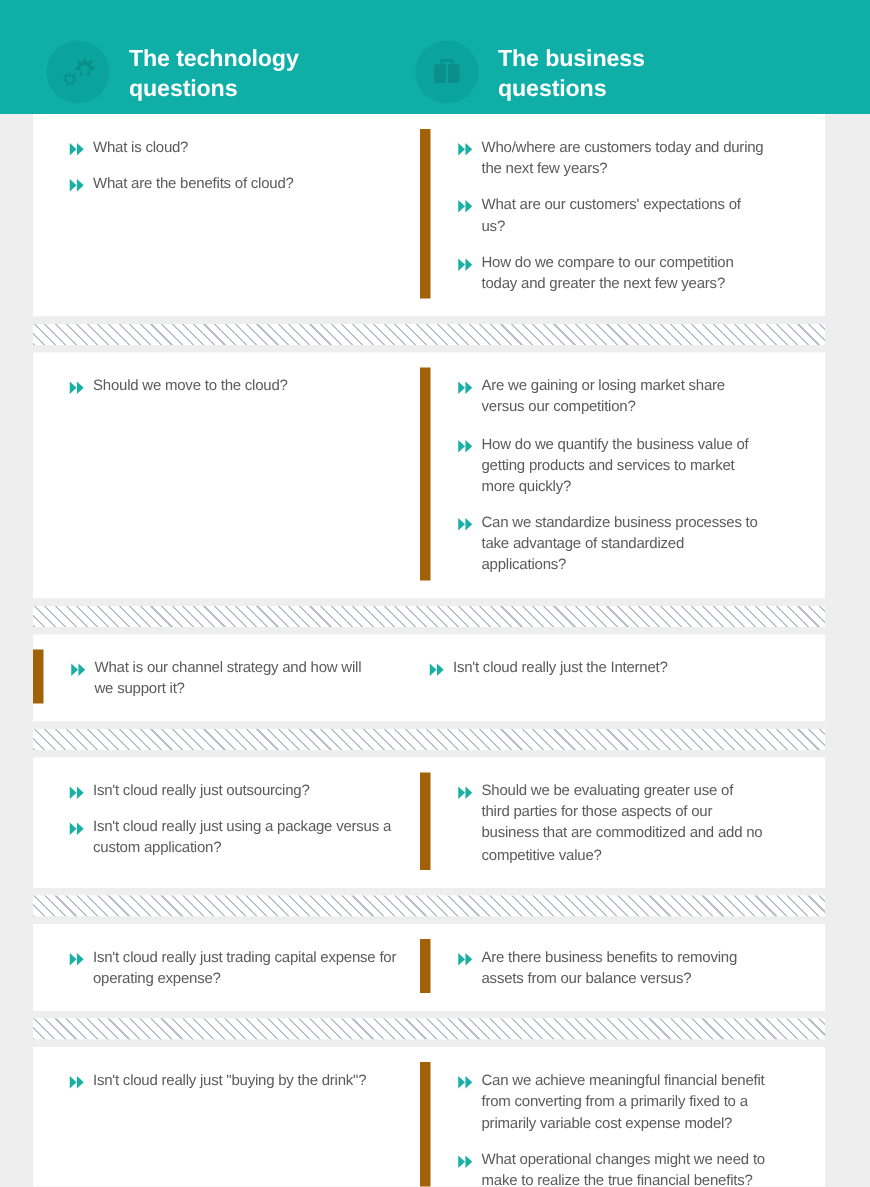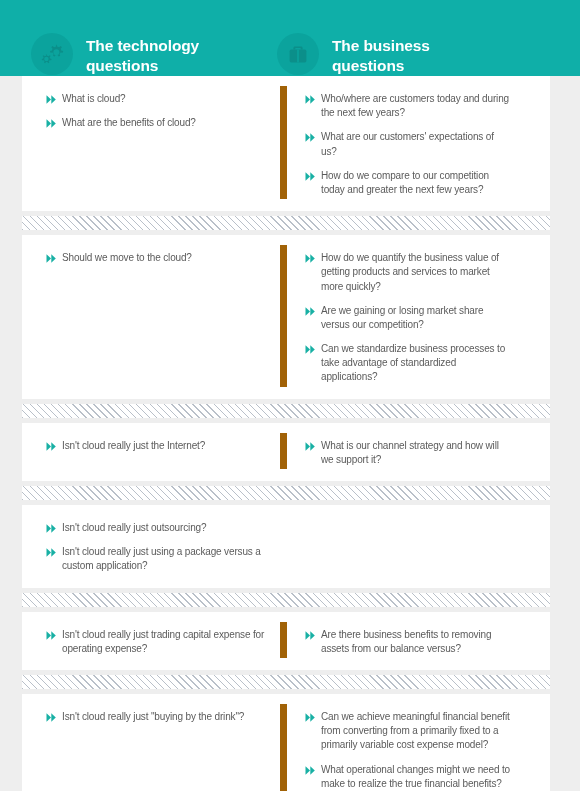--- a/index.html
+++ b/index.html
@@ -14,21 +14,21 @@
     overflow: hidden;
     position: relative;
   }
 
   
   .header-band {
     position: relative;
     height: 76px;
     background: #0fafa8;
     display: flex;
-    align-items: flex-end;
+    align-items: center;
     box-sizing: border-box;
     padding-top: 20px;
   }
   .header-col {
     display: flex;
     align-items: flex-start;
     box-sizing: border-box;
   }
   .header-col.tech { width: 272px; padding-left: 31px; }
   .header-col.biz  { width: 272px; padding-left: 5px; }
@@ -227,68 +227,68 @@
         </div>
       </div>
       <div class="col right">
         <div class="q-item">
           <span class="bullet">
             <svg width="11" height="11" viewBox="0 0 11 11" aria-hidden="true">
               <path d="M0.5 1.3 L5.0 5.5 L0.5 9.7 Z" fill="currentColor"></path>
               <path d="M5.3 1.3 L9.8 5.5 L5.3 9.7 Z" fill="currentColor"></path>
             </svg>
           </span>
+          <span class="q-text">Are we gaining or losing market share versus our competition?</span>
+        </div>
+        <div class="q-item">
+          <span class="bullet">
+            <svg width="11" height="11" viewBox="0 0 11 11" aria-hidden="true">
+              <path d="M0.5 1.3 L5.0 5.5 L0.5 9.7 Z" fill="currentColor"></path>
+              <path d="M5.3 1.3 L9.8 5.5 L5.3 9.7 Z" fill="currentColor"></path>
+            </svg>
+          </span>
           <span class="q-text">How do we quantify the business value of getting products and services to market more quickly?</span>
         </div>
         <div class="q-item">
           <span class="bullet">
             <svg width="11" height="11" viewBox="0 0 11 11" aria-hidden="true">
               <path d="M0.5 1.3 L5.0 5.5 L0.5 9.7 Z" fill="currentColor"></path>
               <path d="M5.3 1.3 L9.8 5.5 L5.3 9.7 Z" fill="currentColor"></path>
             </svg>
           </span>
-          <span class="q-text">Are we gaining or losing market share versus our competition?</span>
-        </div>
-        <div class="q-item">
-          <span class="bullet">
-            <svg width="11" height="11" viewBox="0 0 11 11" aria-hidden="true">
-              <path d="M0.5 1.3 L5.0 5.5 L0.5 9.7 Z" fill="currentColor"></path>
-              <path d="M5.3 1.3 L9.8 5.5 L5.3 9.7 Z" fill="currentColor"></path>
-            </svg>
-          </span>
           <span class="q-text">Can we standardize business processes to take advantage of standardized applications?</span>
         </div>
       </div>
     </div>
     <div class="gap sm"></div>
     <div class="hatch"></div>
     <div class="gap sm"></div>
     <div class="row-card">
+      <div class="col right">
+        <div class="q-item">
+          <span class="bullet">
+            <svg width="11" height="11" viewBox="0 0 11 11" aria-hidden="true">
+              <path d="M0.5 1.3 L5.0 5.5 L0.5 9.7 Z" fill="currentColor"></path>
+              <path d="M5.3 1.3 L9.8 5.5 L5.3 9.7 Z" fill="currentColor"></path>
+            </svg>
+          </span>
+          <span class="q-text">What is our channel strategy and how will we support it?</span>
+        </div>
+      </div>
       <div class="col left">
         <div class="q-item">
           <span class="bullet">
             <svg width="11" height="11" viewBox="0 0 11 11" aria-hidden="true">
               <path d="M0.5 1.3 L5.0 5.5 L0.5 9.7 Z" fill="currentColor"></path>
               <path d="M5.3 1.3 L9.8 5.5 L5.3 9.7 Z" fill="currentColor"></path>
             </svg>
           </span>
           <span class="q-text">Isn't cloud really just the Internet?</span>
         </div>
       </div>
-      <div class="col right">
-        <div class="q-item">
-          <span class="bullet">
-            <svg width="11" height="11" viewBox="0 0 11 11" aria-hidden="true">
-              <path d="M0.5 1.3 L5.0 5.5 L0.5 9.7 Z" fill="currentColor"></path>
-              <path d="M5.3 1.3 L9.8 5.5 L5.3 9.7 Z" fill="currentColor"></path>
-            </svg>
-          </span>
-          <span class="q-text">What is our channel strategy and how will we support it?</span>
-        </div>
-      </div>
     </div>
     <div class="gap sm"></div>
     <div class="hatch"></div>
     <div class="gap sm"></div>
     <div class="row-card">
       <div class="col left">
         <div class="q-item">
           <span class="bullet">
             <svg width="11" height="11" viewBox="0 0 11 11" aria-hidden="true">
               <path d="M0.5 1.3 L5.0 5.5 L0.5 9.7 Z" fill="currentColor"></path>
@@ -300,20 +300,31 @@
         <div class="q-item">
           <span class="bullet">
             <svg width="11" height="11" viewBox="0 0 11 11" aria-hidden="true">
               <path d="M0.5 1.3 L5.0 5.5 L0.5 9.7 Z" fill="currentColor"></path>
               <path d="M5.3 1.3 L9.8 5.5 L5.3 9.7 Z" fill="currentColor"></path>
             </svg>
           </span>
           <span class="q-text">Isn't cloud really just using a package versus a custom application?</span>
         </div>
       </div>
+      <div class="col right">
+        <div class="q-item">
+          <span class="bullet">
+            <svg width="11" height="11" viewBox="0 0 11 11" aria-hidden="true">
+              <path d="M0.5 1.3 L5.0 5.5 L0.5 9.7 Z" fill="currentColor"></path>
+              <path d="M5.3 1.3 L9.8 5.5 L5.3 9.7 Z" fill="currentColor"></path>
+            </svg>
+          </span>
+          <span class="q-text">Should we be evaluating greater use of third parties for those aspects of our business that are commoditized and add no competitive value?</span>
+        </div>
+      </div>
     </div>
     <div class="gap sm"></div>
     <div class="hatch"></div>
     <div class="gap sm"></div>
     <div class="row-card">
       <div class="col left">
         <div class="q-item">
           <span class="bullet">
             <svg width="11" height="11" viewBox="0 0 11 11" aria-hidden="true">
               <path d="M0.5 1.3 L5.0 5.5 L0.5 9.7 Z" fill="currentColor"></path>

